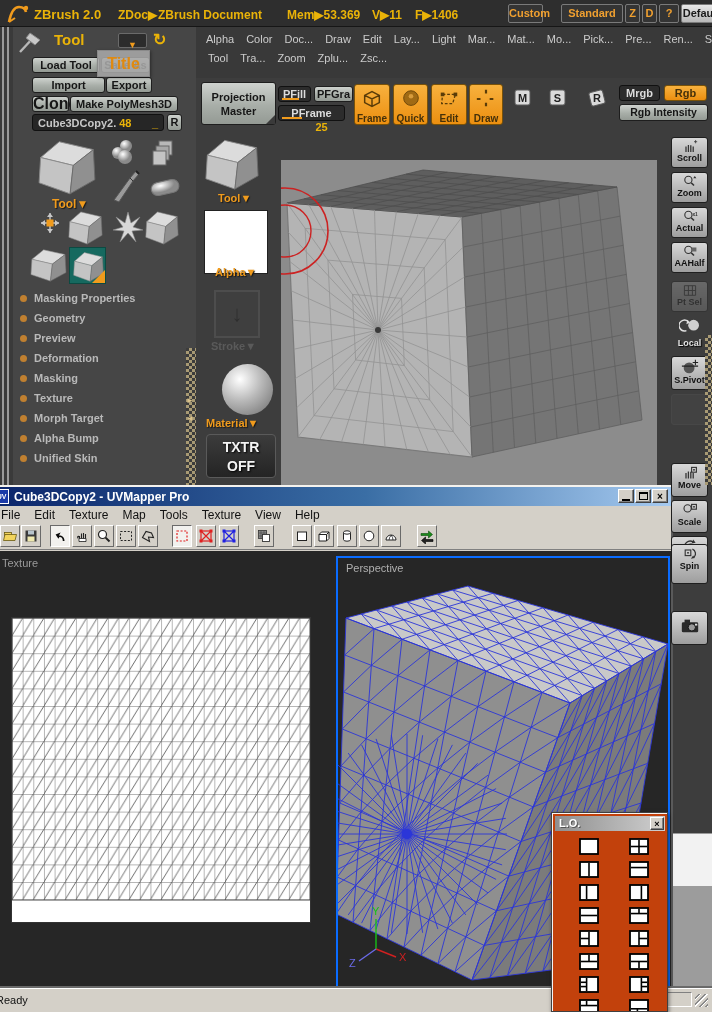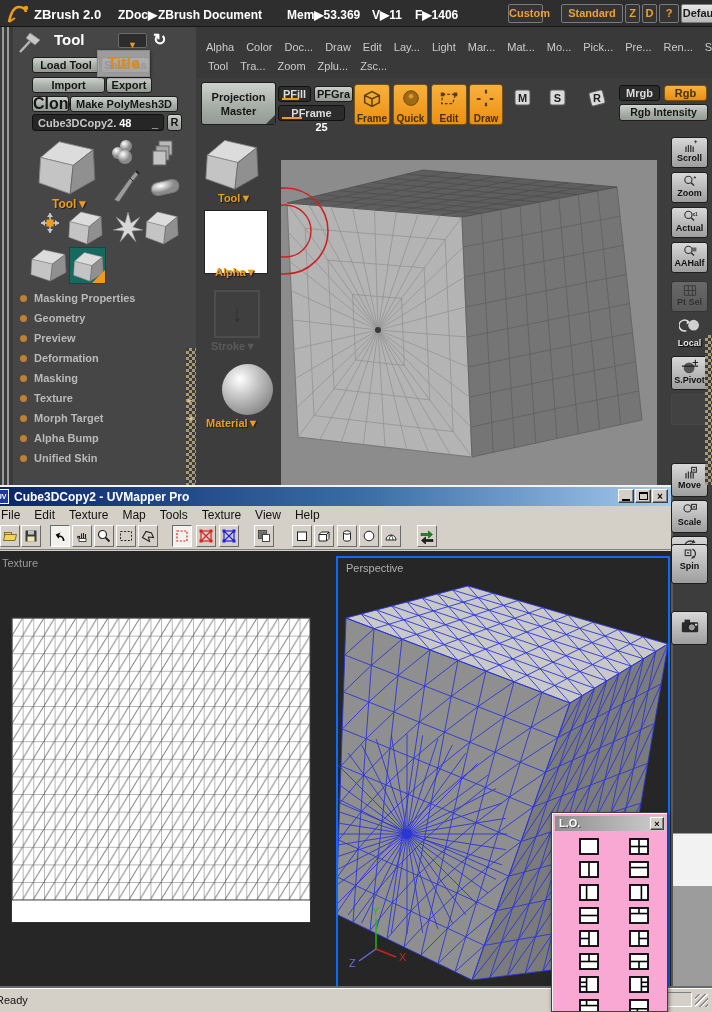--- a/index.html
+++ b/index.html
@@ -4,27 +4,27 @@
 <style>
   * { box-sizing: border-box; margin: 0; padding: 0; }
   html,body { background:#222; }
   #screen {
     position: relative; width: 712px; height: 1012px; overflow: hidden;
     font-family: "Liberation Sans", sans-serif; background:#3d3d3d;
   }
   .abs { position:absolute; }
   
   .zb-titlebar { left:0; top:0; width:712px; height:27px; background:#2e2e2e; border-bottom:1px solid #161616; z-index:2; }
-  .zb-orange { color:#ffffff; font-weight:bold; }
+  .zb-orange { color:#eab308; font-weight:bold; }
   .ztab { position:absolute; top:4px; height:19px; border:1px solid #7a7a7a; border-radius:2px;
           color:#f0a030; font-weight:bold; font-size:11px; line-height:17px; text-align:center; background:#343434; }
   .ztab-light { background:linear-gradient(#e8e8e8,#b8b8b8); color:#1a1a1a; }
   .zb-menus { left:196px; top:27px; width:516px; height:51px; background:#393939; z-index:2; }
   .zb-menurow { position:absolute; left:10px; display:flex; gap:12px; color:#cccccc; font-size:11px; }
-  .zb-menurow span { cursor:default;margin-top:8px; }
+  .zb-menurow span { cursor:default; }
   .zb-toolbarrow { left:196px; top:78px; width:516px; height:57px; background:#3d3d3d; z-index:2; }
   .zbtn { background:linear-gradient(#ced2ce,#a8aea8 55%,#949a94); border:1px solid #1e1e1e; border-radius:3px;
           color:#161616; font-weight:bold; text-align:center; }
   .zbtn-dark { background:#2c2c2c; border:1px solid #111; border-radius:3px; color:#dcdcdc; font-weight:bold; text-align:center; }
   .zbtn-orange { background:linear-gradient(#f7b13e,#ec8f10); border:1px solid #7a5208; border-radius:3px;
                  color:#44300a; font-weight:bold; text-align:center; }
   .obar { position:absolute; left:3px; bottom:1px; width:55%; height:2px; background:#f09b1d; }
   .icon-label { position:absolute; font-size:10px; font-weight:bold; color:#c9c9c9; text-align:center; }
   
   .zb-leftpanel { left:0; top:27px; width:196px; height:458px; background:#464646; z-index:2; }
@@ -54,21 +54,21 @@
   .wbtn { position:absolute; width:16px; height:14px; background:#d4d0c8; border:1px solid;
           border-color:#ffffff #404040 #404040 #ffffff; box-shadow:inset -1px -1px 0 #808080;
           display:flex; align-items:center; justify-content:center; font-size:10px; font-weight:bold; color:#000; z-index:12; }
   .tbtn { position:absolute; top:525px; width:20px; height:22px; background:#d4d0c8; border:1px solid;
           border-color:#ffffff #6a6a6a #6a6a6a #ffffff; display:flex; align-items:center; justify-content:center; z-index:12; }
   .tbtn.pressed { border-color:#6a6a6a #ffffff #ffffff #6a6a6a; background:#f2f1ee; }
   .uvm-menu { display:flex; align-items:center; height:100%; padding-left:2px; }
   .uvm-menu span { padding:0 7px; font-size:12px; color:#111; }
   .sunken { position:absolute; border:1px solid; border-color:#808080 #ffffff #ffffff #808080; background:#d4d0c8; z-index:12; }
   
-  #lo-palette { left:551px; top:812px; width:117px; height:200px; background:#f9a8d4; border:1px solid #404040;
+  #lo-palette { left:551px; top:812px; width:117px; height:200px; background:#c2410c; border:1px solid #404040;
                 box-shadow:inset 1px 1px 0 #f4f4f4, 1px 2px 4px rgba(0,0,0,.5); z-index:30; overflow:hidden; }
   .lo-title { position:absolute; left:3px; top:3px; width:110px; height:15px;
               background:linear-gradient(90deg,#8f8f8f,#cfcfcf); color:#fff; font-weight:bold; font-size:11px;
               line-height:15px; padding-left:4px; text-shadow:1px 1px 0 #555; }
   .lo-icon { position:absolute; width:22px; height:19px; cursor:pointer; }
   text { font-family:"Liberation Sans", sans-serif; }
 </style>
 </head>
 <body>
 
@@ -321,20 +321,24 @@
       </svg></div>
   <div class="abs strip-label" style="left:218px;top:192px">Tool▼</div>
   <div class="abs" style="left:204px;top:210px;width:64px;height:64px;background:#fff;border:1px solid #222;z-index:3"></div>
   <div class="abs strip-label" style="left:215px;top:266px">Alpha▼</div>
   <div class="abs" style="left:214px;top:290px;width:46px;height:48px;background:#3f3f3f;border:2px solid #4d4d4d;z-index:3;display:flex;align-items:center;justify-content:center">
     <span style="color:#2f2f2f;font-size:22px;font-weight:bold">↓</span>
   </div>
   <div class="abs dim-label" style="left:211px;top:340px">Stroke▼</div>
   <div class="abs" style="left:222px;top:364px;width:51px;height:51px;border-radius:50%;background:radial-gradient(circle at 35% 30%, #ffffff, #b8b8b8 45%, #6a6a6a);z-index:3"></div>
   <div class="abs strip-label" style="left:206px;top:417px">Material▼</div>
+  <div class="abs" style="left:206px;top:434px;width:70px;height:44px;background:linear-gradient(#3c3c3c,#242424);border:1px solid #5a5a5a;border-radius:4px;text-align:center;color:#f4f4f4;font-weight:bold;font-size:14px;line-height:19px;padding-top:3px;text-shadow:1px 1px 2px #000;z-index:3">
+    <div>TXTR</div>
+    <div>OFF</div>
+  </div>
 
   <div class="abs" style="left:281px;top:160px;width:376px;height:325px;background:#8c8c8c;z-index:1">
     <svg id="zb-cube" width="376" height="325" viewBox="0 0 376 325">
         <path d="M6,43L142,10L336,27L181,57Z" stroke="none" stroke-width="0" fill="#5e5e5e"></path>
         <path d="M181,57L336,27L361,260L191,297Z" stroke="none" stroke-width="0" fill="#757575"></path>
         <path d="M6,43L181,57L191,297L17,277Z" stroke="none" stroke-width="0" fill="#b4b4b4"></path>
         <path d="M6,43L181,57L191,297L17,277Z" stroke="#7a7a7a" stroke-width="1.2" fill="none"></path>
         <path d="M181,57L191,297M181,57L336,27M200.375,53.25L212.25,292.375M182.25,87L339.125,56.125M219.75,49.5L233.5,287.75M183.5,117L342.25,85.25M239.125,45.75L254.75,283.125M184.75,147L345.375,114.375M258.5,42L276,278.5M186,177L348.5,143.5M277.875,38.25L297.25,273.875M187.25,207L351.625,172.625M297.25,34.5L318.5,269.25M188.5,237L354.75,201.75M316.625,30.75L339.75,264.625M189.75,267L357.875,230.875M336,27L361,260M191,297L361,260" stroke="#606060" stroke-width="0.8" fill="none"></path>
         <path d="M6,43L181,57M6,43L142,10M23,38.875L200.375,53.25M27.875,44.75L166.25,12.125M40,34.75L219.75,49.5M49.75,46.5L190.5,14.25M57,30.625L239.125,45.75M71.625,48.25L214.75,16.375M74,26.5L258.5,42M93.5,50L239,18.5M91,22.375L277.875,38.25M115.375,51.75L263.25,20.625M108,18.25L297.25,34.5M137.25,53.5L287.5,22.75M125,14.125L316.625,30.75M159.125,55.25L311.75,24.875M142,10L336,27M181,57L336,27" stroke="#4e4e4e" stroke-width="0.8" fill="none"></path>
         <path d="M97,170L27.875,44.75M97,170L49.75,46.5M97,170L71.625,48.25M97,170L93.5,50M97,170L115.375,51.75M97,170L137.25,53.5M97,170L159.125,55.25M97,170L181,57M97,170L182.25,87M97,170L183.5,117M97,170L184.75,147M97,170L186,177M97,170L187.25,207M97,170L188.5,237M97,170L189.75,267M97,170L191,297M97,170L169.25,294.5M97,170L147.5,292M97,170L125.75,289.5M97,170L104,287M97,170L82.25,284.5M97,170L60.5,282M97,170L38.75,279.5M97,170L17,277M97,170L15.625,247.75M97,170L14.25,218.5M97,170L12.875,189.25M97,170L11.5,160M97,170L10.125,130.75M97,170L8.75,101.5M97,170L7.375,72.25M97,170L6,43M71.52,134.44L120.52000000000001,138.35999999999999L123.32000000000001,205.56L74.6,199.96ZM46.949999999999996,100.14999999999999L143.2,107.85L148.7,239.85000000000002L53,228.85ZM24.200000000000003,68.39999999999999L164.2,79.6L172.2,271.6L33,255.60000000000002Z" stroke="#939393" stroke-width="0.8" fill="none"></path>

